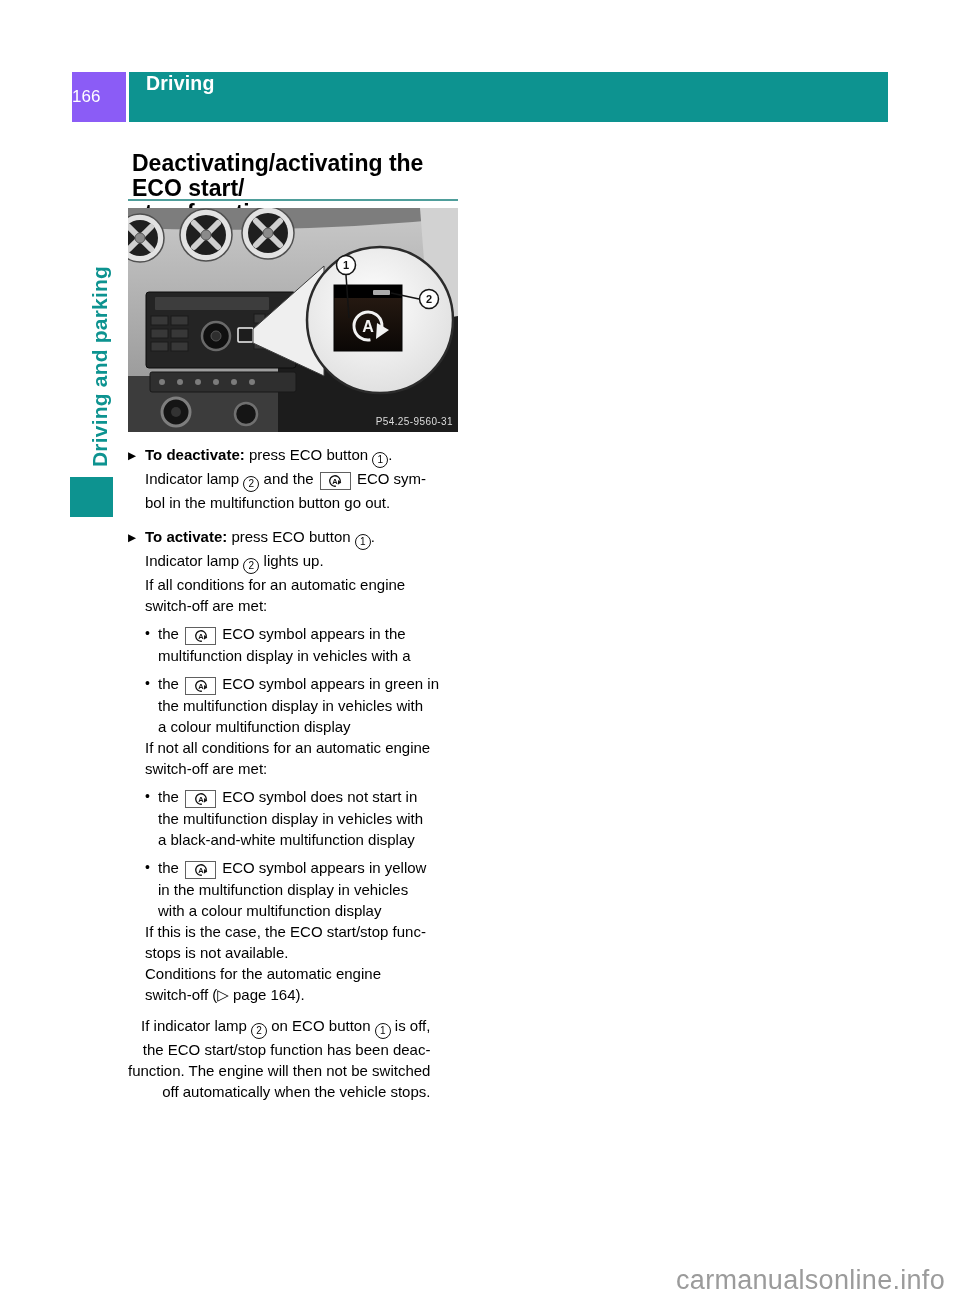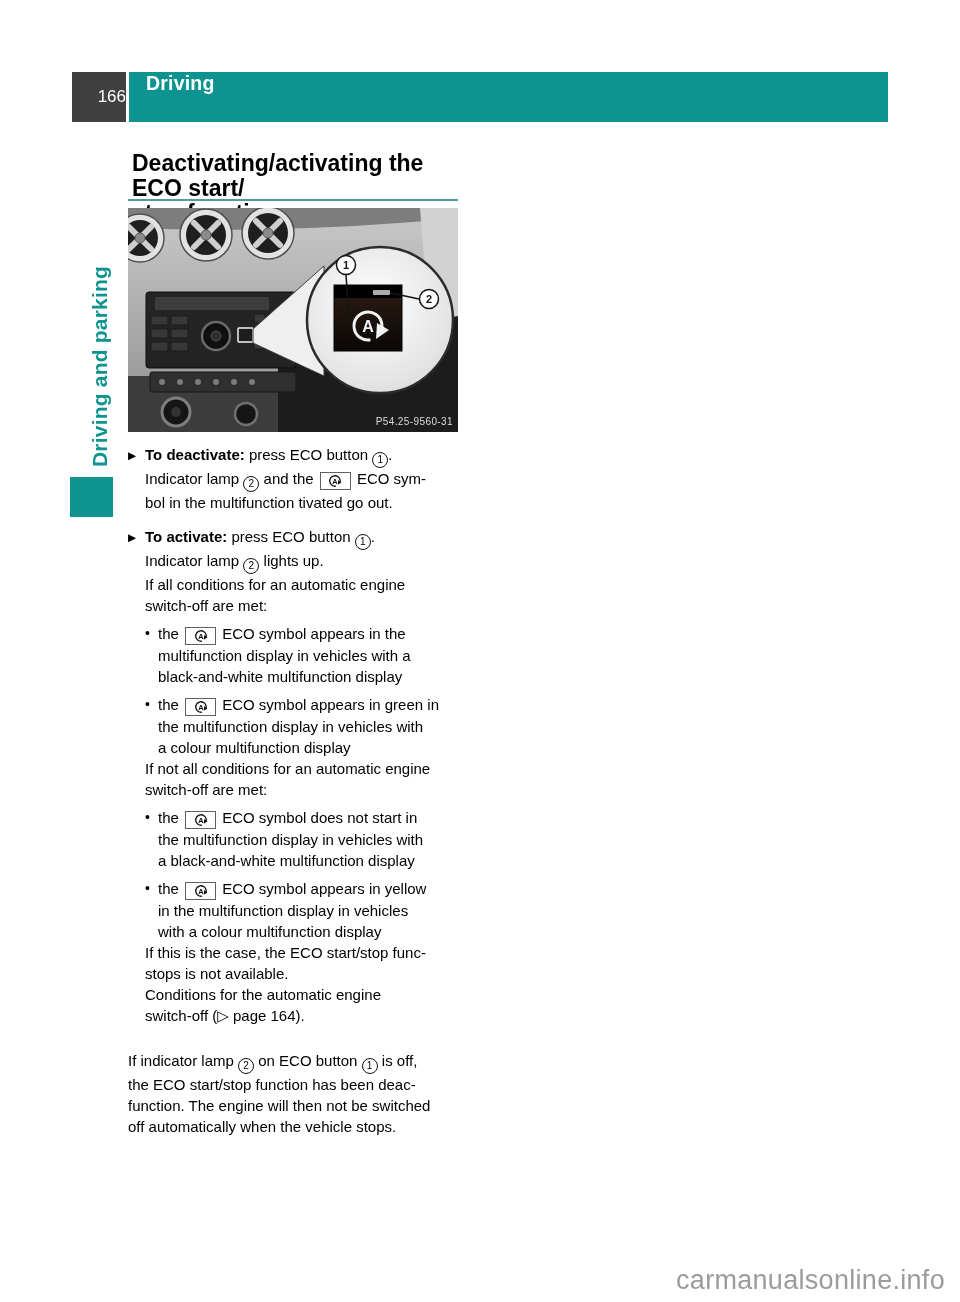--- a/index.html
+++ b/index.html
@@ -1,21 +1,21 @@
 <!DOCTYPE html>
 <html><head>
 <meta charset="utf-8">
 <style>
   html,body{margin:0;padding:0;}
   body{width:960px;height:1302px;background:#ffffff;font-family:"Liberation Sans",sans-serif;position:relative;overflow:hidden;color:#000;}
   .page{position:absolute;inset:0;}
 
   
   .topbar{position:absolute;left:72px;top:72px;width:816px;height:50px;display:flex;}
-  .pagenum-box{width:54px;height:100%;background:#404040;color:#fff;display:flex;align-items:center;justify-content:flex-end;font-size:17px;margin-right:3px;}
+  .pagenum-box{width:54px;height:100%;background:#8b5cf6;color:#fff;display:flex;align-items:center;justify-content:flex-start;font-size:17px;margin-right:3px;}
   .section-box{flex:1;height:100%;background:#0d9390;color:#fff;display:flex;align-items:flex-start;padding-left:17px;font-size:19.5px;font-weight:bold;letter-spacing:.2px;}
 
   
   .side-label{position:absolute;left:86px;top:257px;width:210px;height:28px;transform-origin:0 0;transform:rotate(-90deg) translateX(-210px);color:#0d9390;font-size:21px;font-weight:bold;line-height:28px;white-space:nowrap;letter-spacing:.2px;}
   .side-square{position:absolute;left:70px;top:477px;width:43px;height:40px;background:#0d9390;}
 
   
   .heading{position:absolute;left:128px;top:147px;width:345px;font-size:23px;font-weight:bold;line-height:25px;margin:4px;}
   .heading .hl{display:block;}
   .rule{position:absolute;left:128px;top:199px;width:330px;height:2px;background:#4f9e9b;}
@@ -27,21 +27,21 @@
 
   
   .body-col{position:absolute;left:128px;top:444px;width:345px;font-size:15px;line-height:21px;}
   .block{display:flex;}
   .block .marker{flex:none;}
   .block.x{margin-top:13px;}
   .block.x .marker{width:17px;font-size:10.5px;line-height:21px;padding-top:1px;}
   .block.dot{margin-top:7px;padding-left:17px;}
   .block.dot .marker{width:13px;font-size:14px;line-height:21px;}
   .block.p1{margin-top:0;padding-left:17px;}
-  .block.p0{margin-top:24px;}
+  .block.p0{margin-top:10px;text-align:right;}
   .block:first-child{margin-top:0;}
   .line{white-space:nowrap;}
   .bold{font-weight:bold;}
   .circnum{display:inline-flex;width:16px;height:16px;border:1.3px solid #111;border-radius:50%;align-items:center;justify-content:center;font-size:10px;line-height:1;background:#fff;vertical-align:-3px;box-sizing:border-box;}
   .eco-box{display:inline-flex;width:31px;height:18px;border:1px solid #606060;align-items:center;justify-content:center;background:#fff;vertical-align:-4px;margin:0 2px;box-sizing:border-box;}
 
   
   .watermark{position:absolute;right:15px;top:1265px;font-size:27px;color:#9b9b9b;letter-spacing:.3px;margin-left:44px;}
 </style>
 </head>
@@ -187,21 +187,21 @@
         <span class="marker">▶</span>
         <div class="lines">
           <div class="line"><span class="bold">To deactivate:</span><span> press ECO button </span><span class="circnum">1</span><span>.</span></div>
           <div class="line"><span>Indicator lamp </span><span class="circnum">2</span><span> and the </span><span class="eco-box">
               <svg width="14" height="14" viewBox="0 0 16 16">
                 <circle cx="8" cy="8" r="6" fill="none" stroke="#111" stroke-width="1.5" stroke-dasharray="31 7" transform="rotate(80 8 8)"></circle>
                 <polygon points="11.6,6.8 15.2,9.6 11.2,12.4" fill="#111"></polygon>
                 <text x="8" y="11" font-size="8.5" font-weight="bold" text-anchor="middle" fill="#111" font-family="Liberation Sans, sans-serif">A</text>
               </svg>
             </span><span> ECO sym-</span></div>
-          <div class="line"><span>bol in the multifunction tivated go out.</span></div>
+          <div class="line"><span>bol in the multifunction button go out.</span></div>
         </div>
       </div>
       <div class="block x">
         <span class="marker">▶</span>
         <div class="lines">
           <div class="line"><span class="bold">To activate:</span><span> press ECO button </span><span class="circnum">1</span><span>.</span></div>
           <div class="line"><span>Indicator lamp </span><span class="circnum">2</span><span> lights up.</span></div>
         </div>
       </div>
       <div class="block p1">
@@ -214,21 +214,20 @@
         <span class="marker">•</span>
         <div class="lines">
           <div class="line"><span>the </span><span class="eco-box">
               <svg width="14" height="14" viewBox="0 0 16 16">
                 <circle cx="8" cy="8" r="6" fill="none" stroke="#111" stroke-width="1.5" stroke-dasharray="31 7" transform="rotate(80 8 8)"></circle>
                 <polygon points="11.6,6.8 15.2,9.6 11.2,12.4" fill="#111"></polygon>
                 <text x="8" y="11" font-size="8.5" font-weight="bold" text-anchor="middle" fill="#111" font-family="Liberation Sans, sans-serif">A</text>
               </svg>
             </span><span> ECO symbol appears in the</span></div>
           <div class="line"><span>multifunction display in vehicles with a</span></div>
-          <div class="line"><span>black-and-white multifunction display</span></div>
         </div>
       </div>
       <div class="block dot">
         <span class="marker">•</span>
         <div class="lines">
           <div class="line"><span>the </span><span class="eco-box">
               <svg width="14" height="14" viewBox="0 0 16 16">
                 <circle cx="8" cy="8" r="6" fill="none" stroke="#111" stroke-width="1.5" stroke-dasharray="31 7" transform="rotate(80 8 8)"></circle>
                 <polygon points="11.6,6.8 15.2,9.6 11.2,12.4" fill="#111"></polygon>
                 <text x="8" y="11" font-size="8.5" font-weight="bold" text-anchor="middle" fill="#111" font-family="Liberation Sans, sans-serif">A</text>

